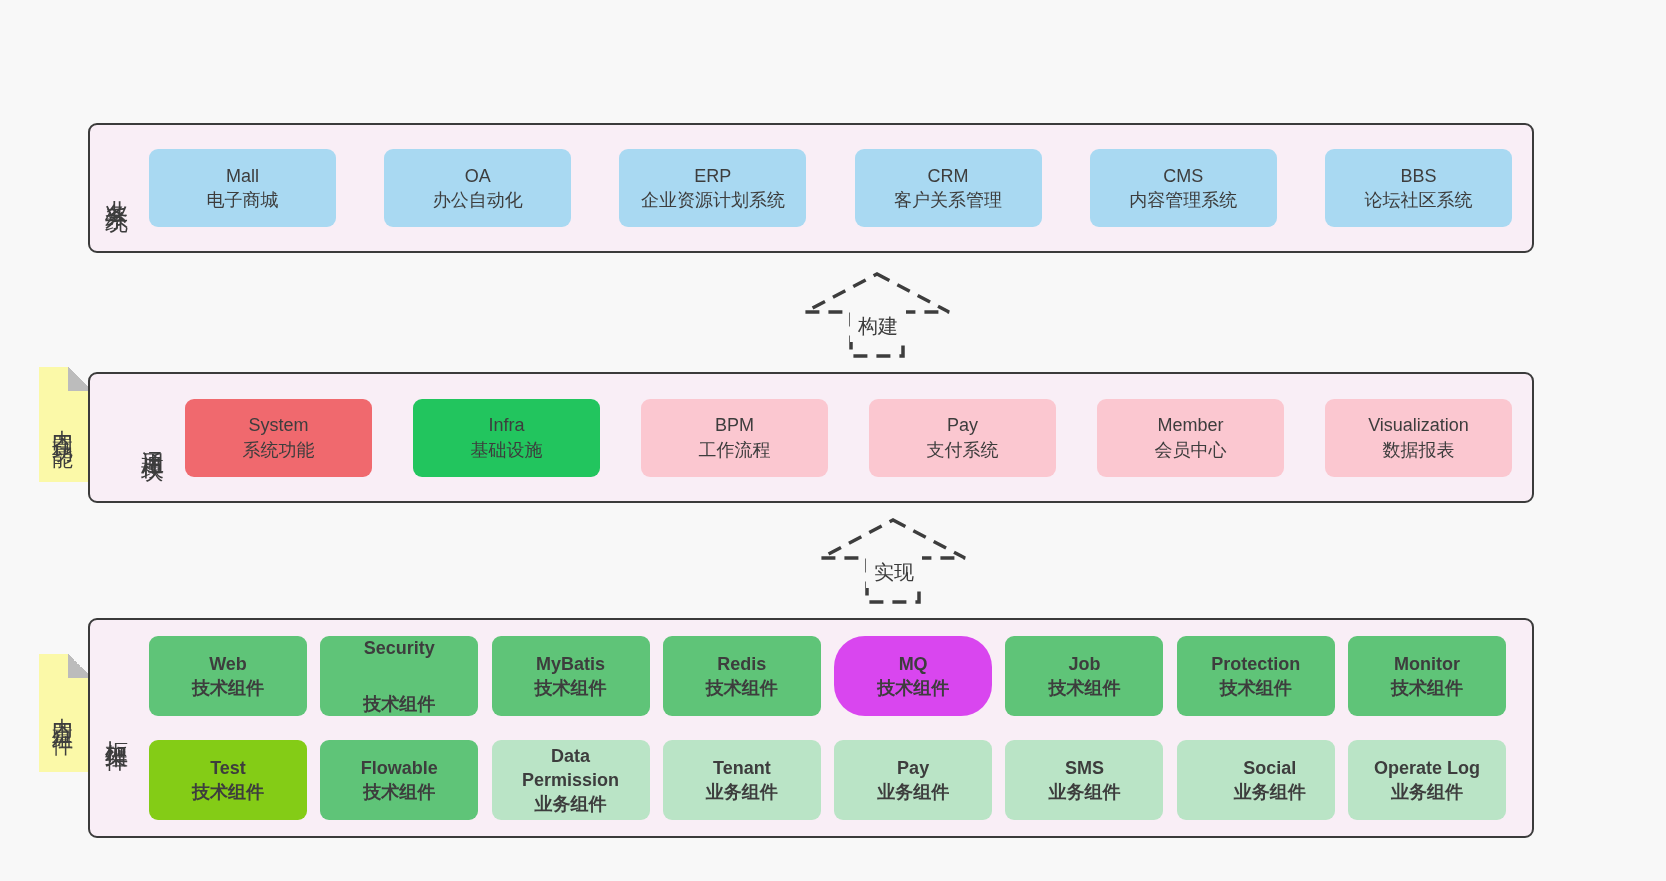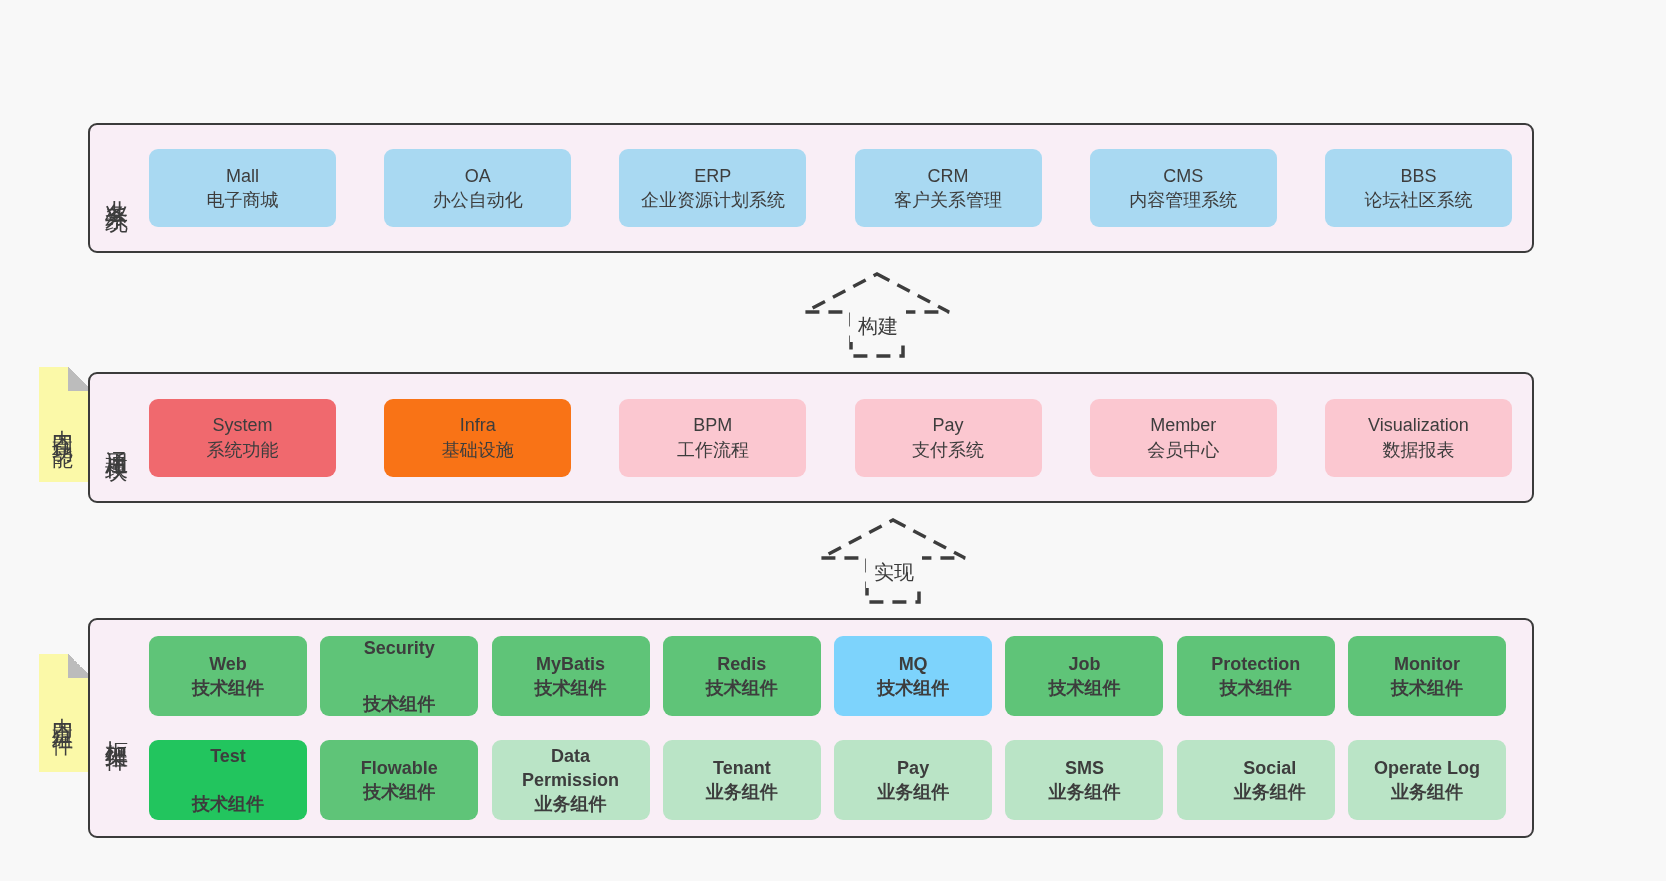--- a/index.html
+++ b/index.html
@@ -17,21 +17,21 @@
     position:absolute;
     background:#f9eef6;
     border:2.5px solid #3b3b3b;
     border-radius:9px;
     display:flex;
     align-items:center;
     box-sizing:border-box;
     z-index:2;
   }
   #sec-business{left:88px;top:123px;width:1446px;height:130px;}
-  #sec-modules{left:88px;top:372px;width:1446px;height:131px;}
+  #sec-modules{left:88px;top:372px;width:1446px;height:131px;padding-left:36px;}
   #sec-components{left:88px;top:618px;width:1446px;height:220px;}
   .v-label{
     writing-mode:vertical-rl;
     text-orientation:upright;
     font-size:23px;
     letter-spacing:3px;
     color:#3d3d3d;
     margin:0 16px 0 12px;
     white-space:nowrap;
     flex:0 0 auto;
@@ -157,21 +157,21 @@
     <text x="81" y="63" text-anchor="middle">构建</text>
   </svg>
 
   <div class="section" id="sec-modules">
     <div class="v-label">通用模块</div>
     <div class="boxes">
         <div class="box" style="background: rgb(240, 105, 110);">
           <div>System</div>
           <div>系统功能</div>
         </div>
-        <div class="box" style="background: #f97316;">
+        <div class="box" style="background: #22c55e;">
           <div>Infra</div>
           <div>基础设施</div>
         </div>
         <div class="box" style="background: rgb(251, 199, 208);">
           <div>BPM</div>
           <div>工作流程</div>
         </div>
         <div class="box" style="background: rgb(251, 199, 208);">
           <div>Pay</div>
           <div>支付系统</div>
@@ -206,39 +206,39 @@
             <div>技术组件</div>
           </div>
           <div class="box" style="background: rgb(95, 196, 120);">
             <div>MyBatis</div>
             <div>技术组件</div>
           </div>
           <div class="box" style="background: rgb(95, 196, 120);">
             <div>Redis</div>
             <div>技术组件</div>
           </div>
-          <div class="box" style="background: #7dd3fc;">
+          <div class="box" style="background: #d946ef; border-radius: 31px;">
             <div>MQ</div>
             <div>技术组件</div>
           </div>
           <div class="box" style="background: rgb(95, 196, 120);">
             <div>Job</div>
             <div>技术组件</div>
           </div>
           <div class="box" style="background: rgb(95, 196, 120);">
             <div>Protection</div>
             <div>技术组件</div>
           </div>
           <div class="box" style="background: rgb(95, 196, 120);">
             <div>Monitor</div>
             <div>技术组件</div>
           </div>
         </div>
       <div class="row">
-          <div class="box" style="background: #22c55e; justify-content: space-between;">
+          <div class="box" style="background: #84cc16;">
             <div>Test</div>
             <div>技术组件</div>
           </div>
           <div class="box" style="background: rgb(95, 196, 120);">
             <div>Flowable</div>
             <div>技术组件</div>
           </div>
           <div class="box" style="background: rgb(186, 228, 198); align-items: center;">
             <div>Data Permission</div>
             <div>业务组件</div>

